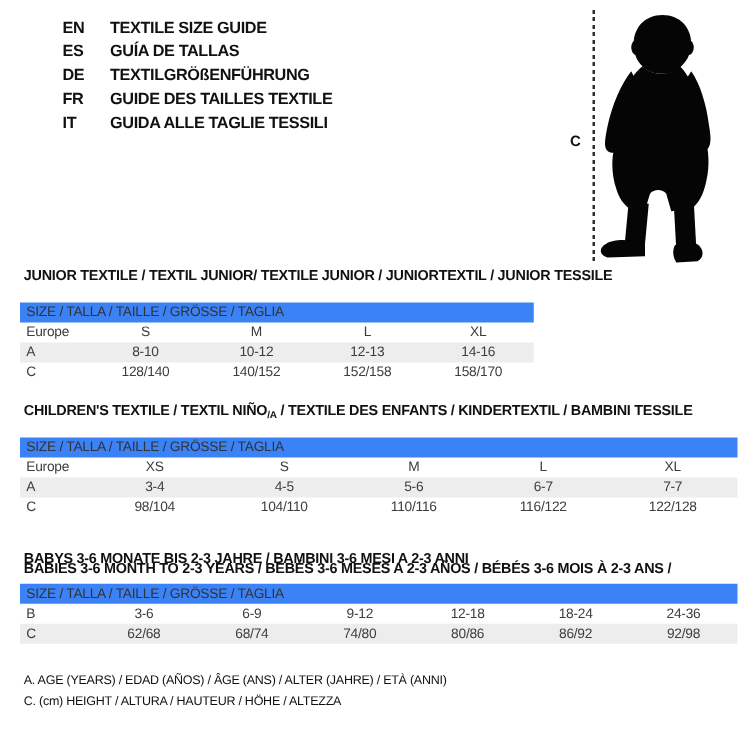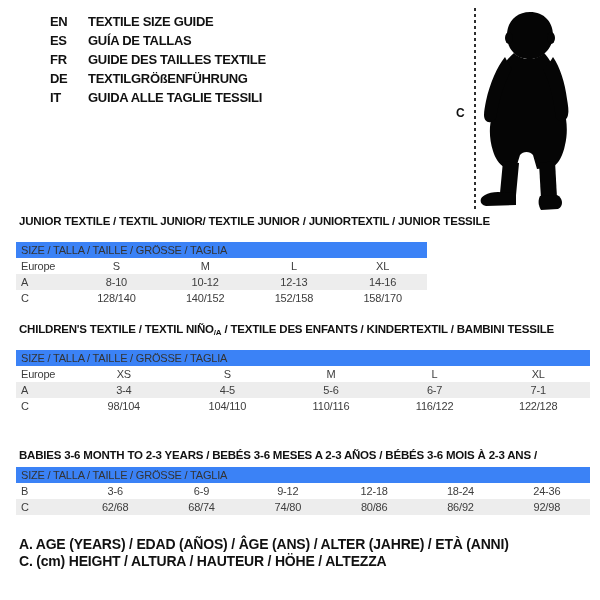--- a/index.html
+++ b/index.html
@@ -35,43 +35,43 @@
     height:16px; line-height:16px; background:#3b82f6; color:#333;
     font-size:11px; padding-left:5px; letter-spacing:-0.2px;
   }
   .t-row { display:flex; height:16px; line-height:16px; font-size:11px; color:#3d3d3d; letter-spacing:-0.2px; }
   .t-row.alt { background:#ededed; }
   .t-label { width:56px; padding-left:5px; box-sizing:border-box; }
   .t-cell { flex:1; text-align:center; }
 
   
   .footnotes { position:absolute; left:19px; top:536px; }
-  .footnote { height:17px; line-height:17px; font-size:14px; font-weight:bold; letter-spacing:-0.2px; white-space:nowrap; }
+  .footnote { height:17px; line-height:17px; font-size:10px; font-weight:normal; letter-spacing:-0.2px; white-space:nowrap; }
 </style>
 </head>
 <body>
 
 <div class="canvas">
 
   <div class="lang-list">
     <div class="lang-row">
       <span class="lang-code">EN</span>
       <span class="lang-title">TEXTILE SIZE GUIDE</span>
     </div>
     <div class="lang-row">
       <span class="lang-code">ES</span>
       <span class="lang-title">GUÍA DE TALLAS</span>
     </div>
     <div class="lang-row">
+      <span class="lang-code">DE</span>
+      <span class="lang-title">TEXTILGRÖßENFÜHRUNG</span>
+    </div>
+    <div class="lang-row">
       <span class="lang-code">FR</span>
       <span class="lang-title">GUIDE DES TAILLES TEXTILE</span>
-    </div>
-    <div class="lang-row">
-      <span class="lang-code">DE</span>
-      <span class="lang-title">TEXTILGRÖßENFÜHRUNG</span>
     </div>
     <div class="lang-row">
       <span class="lang-code">IT</span>
       <span class="lang-title">GUIDA ALLE TAGLIE TESSILI</span>
     </div>
   </div>
 
   <div class="height-line"></div>
   <div class="height-label">C</div>
   <svg class="figure-svg" width="120" height="210" viewBox="0 0 120 210">
@@ -138,34 +138,35 @@
           <div class="t-cell">M</div>
           <div class="t-cell">L</div>
           <div class="t-cell">XL</div>
         </div>
         <div class="t-row alt">
           <div class="t-label">A</div>
           <div class="t-cell">3-4</div>
           <div class="t-cell">4-5</div>
           <div class="t-cell">5-6</div>
           <div class="t-cell">6-7</div>
-          <div class="t-cell">7-1</div>
+          <div class="t-cell">7-7</div>
         </div>
         <div class="t-row">
           <div class="t-label">C</div>
           <div class="t-cell">98/104</div>
           <div class="t-cell">104/110</div>
           <div class="t-cell">110/116</div>
           <div class="t-cell">116/122</div>
           <div class="t-cell">122/128</div>
         </div>
       </div>
   </div>
 
   <div class="sec-title" style="top:449px">BABIES 3-6 MONTH TO 2-3 YEARS / BEBÉS 3-6 MESES A 2-3 AÑOS / BÉBÉS 3-6 MOIS À 2-3 ANS /</div>
+  <div class="sec-title" style="top:441px">BABYS 3-6 MONATE BIS 2-3 JAHRE / BAMBINI 3-6 MESI A 2-3 ANNI</div>
   <div class="size-table" style="top:467px; width:574px">
     <div class="size-bar">SIZE / TALLA / TAILLE / GRÖSSE / TAGLIA</div>
     <div>
         <div class="t-row">
           <div class="t-label">B</div>
           <div class="t-cell">3-6</div>
           <div class="t-cell">6-9</div>
           <div class="t-cell">9-12</div>
           <div class="t-cell">12-18</div>
           <div class="t-cell">18-24</div>

